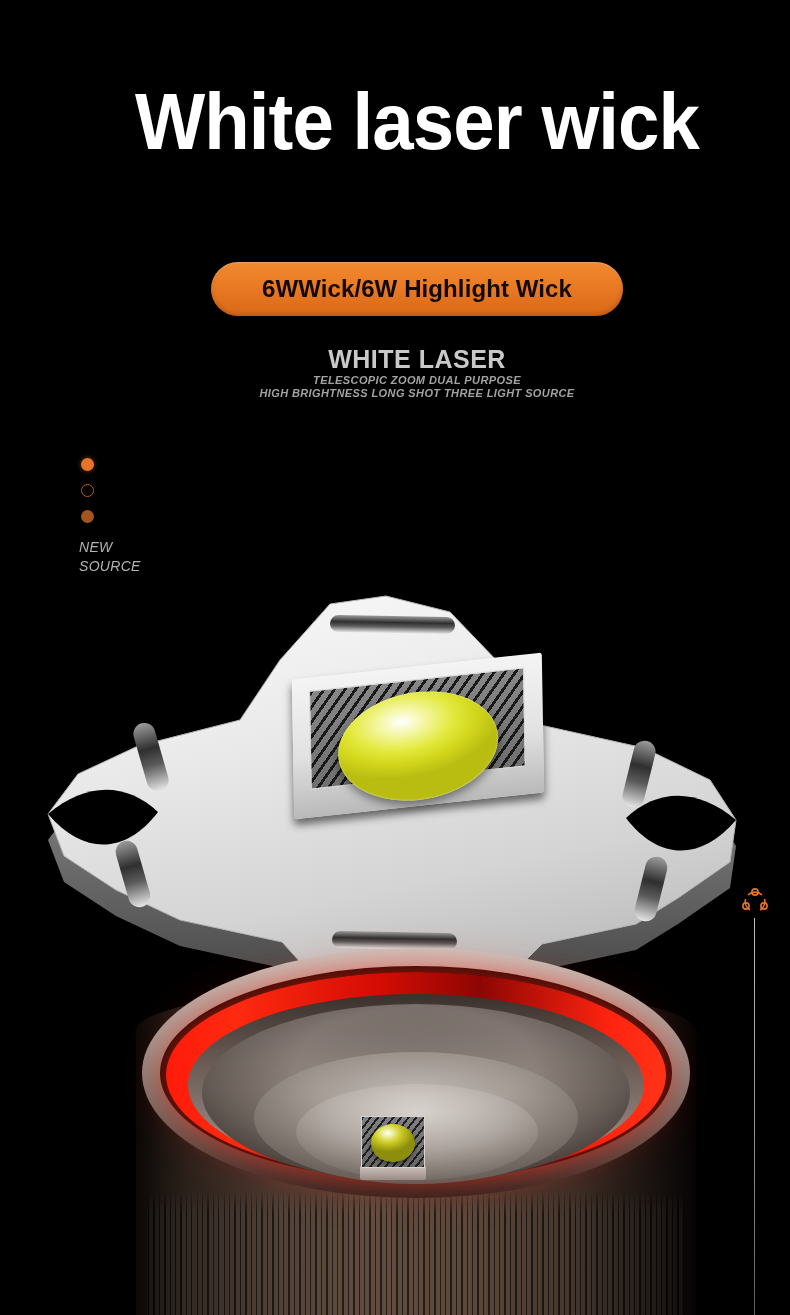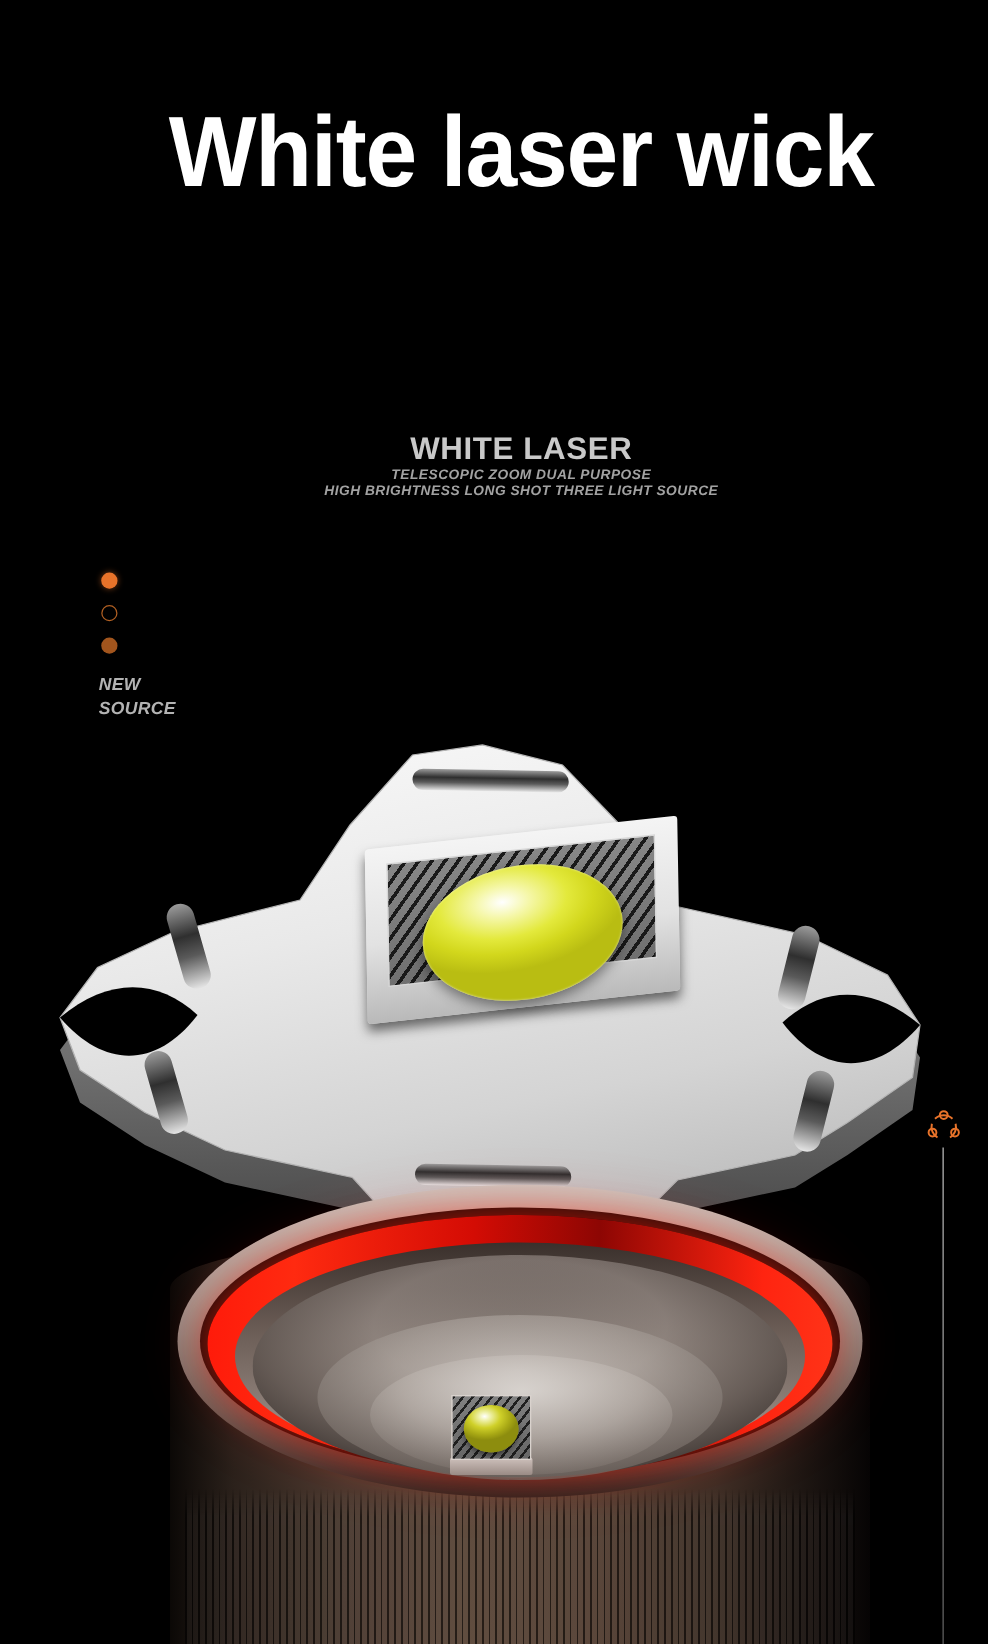--- a/index.html
+++ b/index.html
@@ -76,21 +76,21 @@
   
   .dots { position:absolute; top:442px; left:59px; }
   .dot { width:13px; height:13px; border-radius:50%; margin-bottom:13px; }
   .dot.filled  { background:#e8732a; box-shadow:0 0 5px rgba(232,115,42,.55); }
   .dot.hollow  { background:transparent; border:1.5px solid #b05f22; }
   .dot.dim     { background:#a2551d; }
 
   .model-label {
     position:absolute; top:522px; left:57px;
     color:#b3b3b3;
-    font-weight:bold; font-style:italic;
+    font-weight:normal; font-style:italic;
     font-size:14px;
     line-height:19px;
     letter-spacing:0.3px;
   }
 
   
   .board-wrap {
     position:absolute;
     top:552px; left:8px;
     width:740px; height:425px;
@@ -251,20 +251,23 @@
     background:linear-gradient(180deg,#bdbdbd 0%, #8e8e8e 55%, #5a5a5a 100%);
   }
 </style>
 </head>
 <body>
 
 <div class="page">
 
   <div class="title">White laser wick</div>
 
+  <div class="badge">
+    <span class="badge-label">6WWick/6W Highlight Wick</span>
+  </div>
 
   <div class="sub-main">WHITE LASER</div>
   <div class="sub-line sub-line-2">HIGH BRIGHTNESS LONG SHOT THREE LIGHT SOURCE</div>
   <div class="sub-line sub-line-1">TELESCOPIC ZOOM DUAL PURPOSE</div>
 
   <div class="dots">
     <div class="dot filled"></div>
     <div class="dot hollow"></div>
     <div class="dot dim"></div>
   </div>

